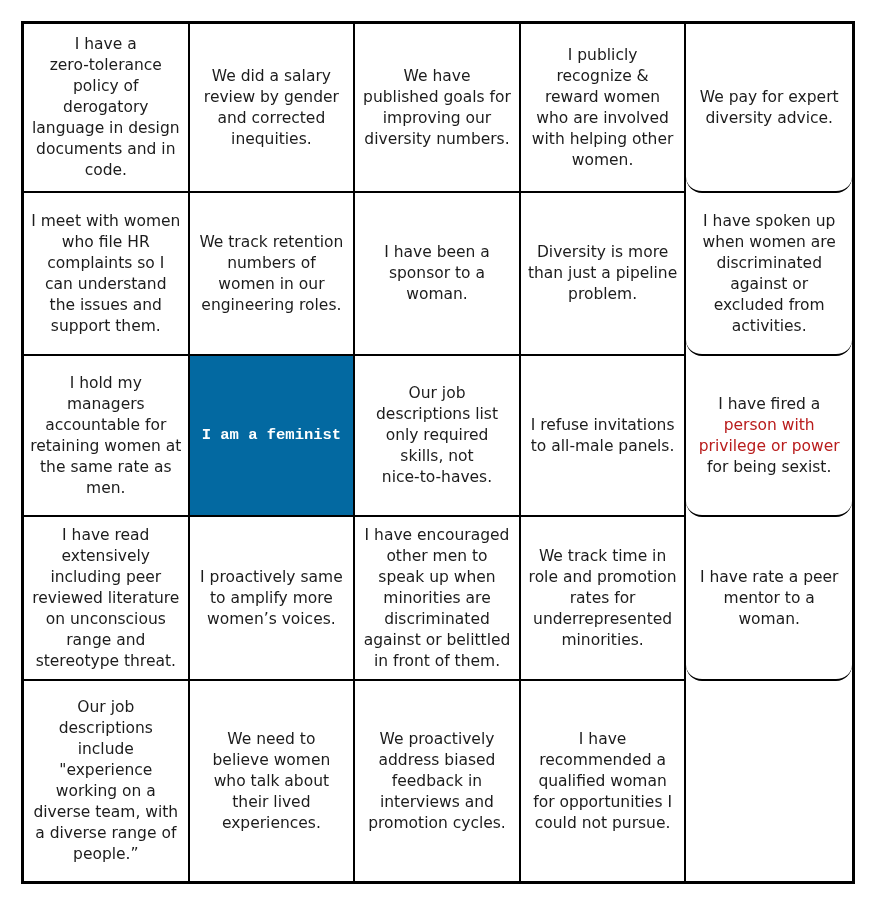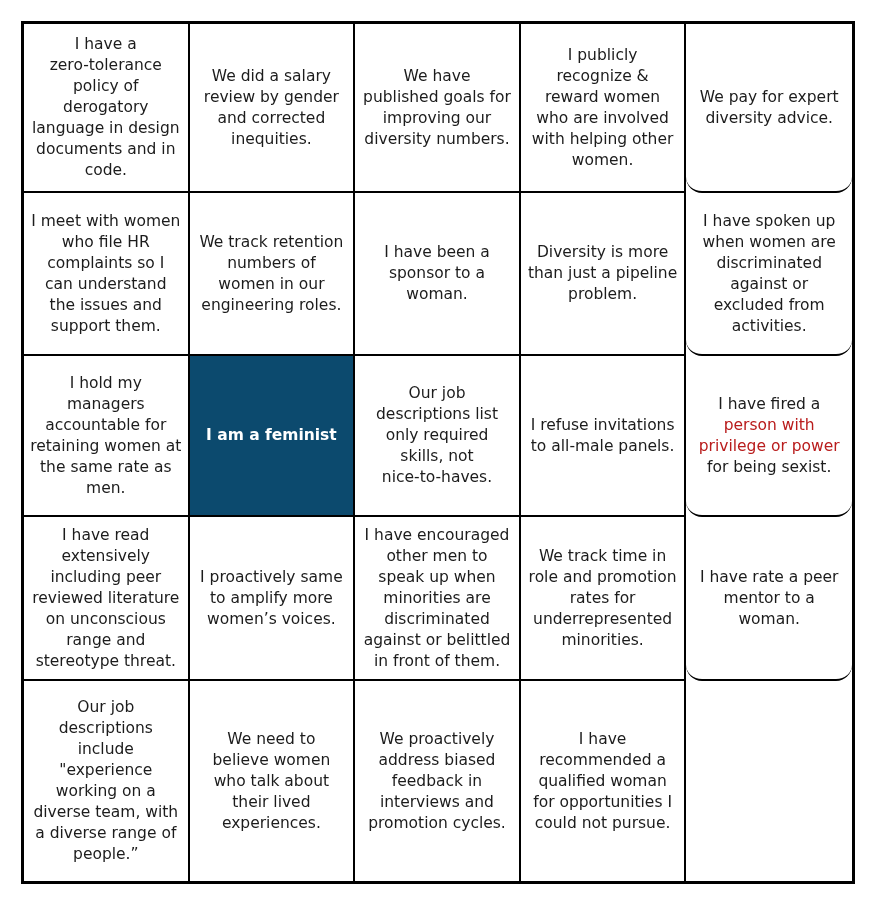--- a/index.html
+++ b/index.html
@@ -42,23 +42,24 @@
     line-height: 21px;
     color: #1c1c1c;
     overflow: hidden;
   }
   .cell:nth-child(5n) { border-right: none; border-radius: 16px; }
   .cell:nth-child(n+21) { border-bottom: none; }
   .cell-text {
     white-space: pre-line;
   }
   .cell.center {
-    background: #0c4a6e;
+    background: #0369a1;
     color: #ffffff;
     font-weight: bold;
+    font-family: Liberation Mono, monospace;
   }
   .muted { color: #b91c1c; }
 </style>
 </head>
 <body>
 
 <div class="page">
   <div class="board">
 
     <div class="cell">

